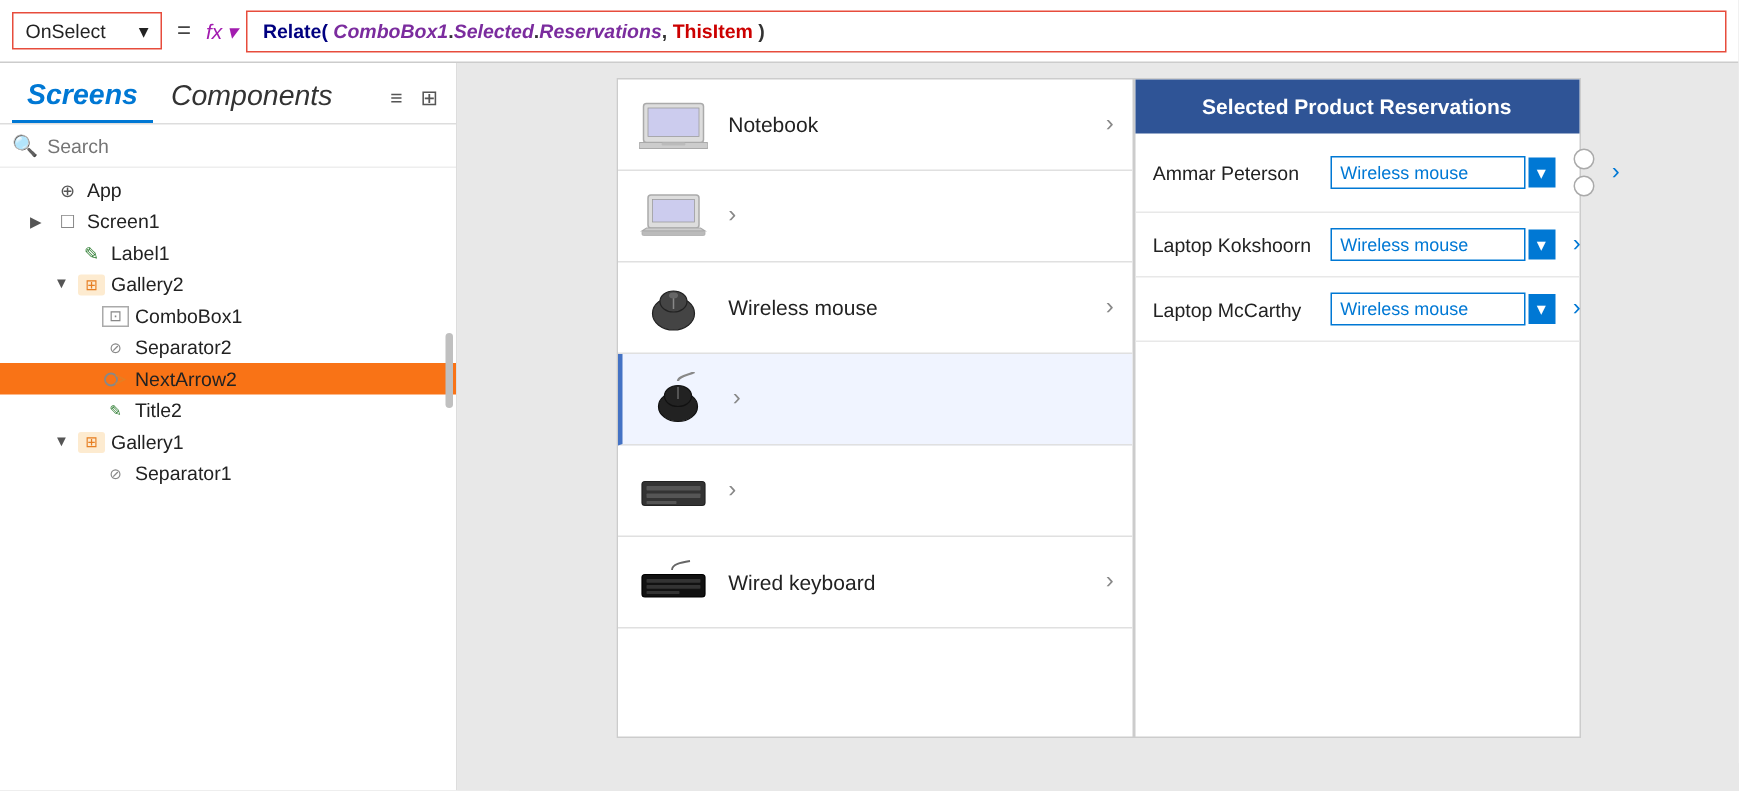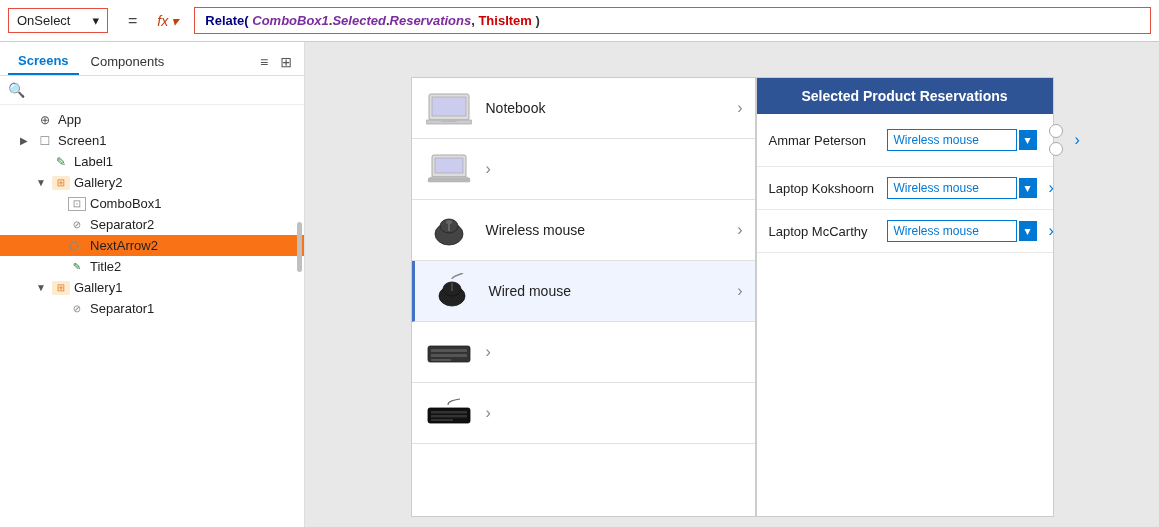--- a/index.html
+++ b/index.html
@@ -1,42 +1,42 @@
 <!DOCTYPE html>
 <html><head>
   <meta charset="utf-8">
   <style>
     * { box-sizing: border-box; margin: 0; padding: 0; font-family: 'Segoe UI', Arial, sans-serif; }
     body { background: #f0f0f0; width: 1159px; height: 527px; overflow: hidden; display: flex; flex-direction: column; }
 
     
     .formula-bar {
       display: flex; align-items: center; background: #fff; border-bottom: 1px solid #ccc;
-      padding: 4px 8px; height: 42px; gap: 16px; flex-shrink: 0;
+      padding: 4px 8px; height: 42px; gap: 6px; flex-shrink: 0;
     }
     .formula-property {
       border: 1.5px solid #e74c3c; padding: 4px 8px; font-size: 13px; min-width: 100px;
       display: flex; align-items: center; justify-content: space-between; gap: 4px;
       background: #fff;
     }
     .formula-property span { color: #222; font-size: 13px; }
     .formula-equals { font-size: 16px; color: #444; padding: 0 4px; }
-    .formula-fx { display: flex; align-items: center; gap: 3px; color: #c2410c; font-style: italic; font-size: 14px; }
+    .formula-fx { display: flex; align-items: center; gap: 3px; color: #a21caf; font-style: italic; font-size: 14px; }
     .formula-input {
       border: 1.5px solid #e74c3c; padding: 4px 10px; font-size: 13px; flex: 1;
       background: #fff; color: #333; font-family: 'Consolas', monospace; font-weight: bold;
     }
 
     
     .main-area { display: flex; flex: 1; overflow: hidden; }
 
     
     .left-panel { width: 305px; background: #fff; border-right: 1px solid #ddd; display: flex; flex-direction: column; flex-shrink: 0; }
     .left-tabs { display: flex; align-items: center; padding: 6px 8px 0 8px; border-bottom: 1px solid #ddd; gap: 2px; }
-    .tab-btn { padding: 5px 10px; font-size: 13px; cursor: pointer; border: none; background: transparent; color: #333; }
+    .tab-btn { padding: 5px 10px; font-size: 19px; cursor: pointer; border: none; background: transparent; color: #333; font-style: italic; }
     .tab-btn.active { color: #0078d4; border-bottom: 2px solid #0078d4; font-weight: 600; }
     .tab-icons { margin-left: auto; display: flex; gap: 4px; }
     .tab-icon-btn { background: transparent; border: none; cursor: pointer; color: #555; font-size: 14px; padding: 2px 4px; }
     .search-box { display: flex; align-items: center; padding: 6px 8px; border-bottom: 1px solid #eee; }
     .search-icon { color: #888; font-size: 14px; margin-right: 6px; }
     .search-input { border: none; outline: none; font-size: 13px; color: #333; width: 100%; background: transparent; }
     .tree-area { flex: 1; overflow-y: auto; padding: 4px 0; }
     .tree-item { display: flex; align-items: center; padding: 3px 8px; font-size: 13px; cursor: pointer; color: #222; gap: 4px; }
     .tree-item.selected { background: #cce4f7; }
     .tree-indent-1 { padding-left: 20px; }
@@ -47,21 +47,21 @@
     .icon-app { color: #555; }
     .icon-screen { color: #888; }
     .icon-label { color: #2e7d32; }
     .icon-gallery { color: #e67e22; background: #fdebd0; border-radius: 2px; }
     .icon-combo { color: #888; }
     .icon-sep { color: #888; }
     .icon-arrow { color: #888; }
     .icon-title { color: #2e7d32; }
 
     
-    .canvas-area { flex: 1; background: #e8e8e8; display: flex; align-items: flex-end; justify-content: center; padding: 10px 20px; overflow: hidden; position: relative; }
+    .canvas-area { flex: 1; background: #e8e8e8; display: flex; align-items: flex-start; justify-content: center; padding: 10px 20px; overflow: hidden; position: relative; }
 
     
     .product-gallery { background: #fff; width: 345px; border: 1px solid #ccc; height: 440px; overflow: hidden; flex-shrink: 0; }
     .gallery-item { display: flex; align-items: center; padding: 10px 12px; border-bottom: 1px solid #e0e0e0; cursor: pointer; gap: 12px; }
     .gallery-item-img { width: 50px; height: 40px; display: flex; align-items: center; justify-content: center; flex-shrink: 0; }
     .gallery-item-label { flex: 1; font-size: 14px; color: #222; }
     .gallery-item-arrow { color: #888; font-size: 16px; }
     .gallery-item.active-row { background: #f0f4ff; }
 
     
@@ -102,20 +102,21 @@
     <div class="left-tabs">
       <button class="tab-btn active">Screens</button>
       <button class="tab-btn">Components</button>
       <div class="tab-icons">
         <button class="tab-icon-btn">≡</button>
         <button class="tab-icon-btn">⊞</button>
       </div>
     </div>
     <div class="search-box">
       <span class="search-icon">🔍</span>
+      <input class="search-input" type="text" placeholder="Search" style="">
     </div>
     <div class="tree-area">
 
       <div class="tree-item tree-indent-1">
         <span class="tree-arrow"></span>
         <span class="tree-icon icon-app">⊕</span>
         <span>App</span>
       </div>
 
       <div class="tree-item tree-indent-1">
@@ -226,21 +227,20 @@
 
         <div class="gallery-item active-row" style="border-left: 3px solid #4472c4;">
           <div class="gallery-item-img">
             <svg width="46" height="36" viewBox="0 0 46 36">
               <ellipse cx="23" cy="23" rx="13" ry="10" fill="#222" stroke="#111" stroke-width="0.8"></ellipse>
               <ellipse cx="23" cy="16" rx="9" ry="7" fill="#222" stroke="#111" stroke-width="0.8"></ellipse>
               <line x1="23" y1="10" x2="23" y2="18" stroke="#666" stroke-width="1"></line>
               <path d="M23 6 C23 3 30 2 34 0" stroke="#888" stroke-width="1.5" fill="none"></path>
             </svg>
           </div>
-          <span class="gallery-item-label">Wired mouse</span>
           <span class="gallery-item-arrow">›</span>
         </div>
 
         <div class="gallery-item">
           <div class="gallery-item-img">
             <svg width="46" height="36" viewBox="0 0 46 36">
               <rect x="2" y="12" width="42" height="16" rx="2" fill="#333" stroke="#222" stroke-width="0.8"></rect>
               <rect x="5" y="15" width="36" height="3" rx="0.5" fill="#555"></rect>
               <rect x="5" y="20" width="36" height="3" rx="0.5" fill="#555"></rect>
               <rect x="5" y="25" width="20" height="2" rx="0.5" fill="#555"></rect>
@@ -252,20 +252,21 @@
         <div class="gallery-item">
           <div class="gallery-item-img">
             <svg width="46" height="36" viewBox="0 0 46 36">
               <rect x="2" y="13" width="42" height="15" rx="2" fill="#111" stroke="#000" stroke-width="0.8"></rect>
               <rect x="5" y="16" width="36" height="2.5" rx="0.5" fill="#333"></rect>
               <rect x="5" y="20" width="36" height="2.5" rx="0.5" fill="#333"></rect>
               <rect x="5" y="24" width="22" height="2" rx="0.5" fill="#333"></rect>
               <path d="M22 10 C22 6 28 5 34 4" stroke="#666" stroke-width="1.2" fill="none"></path>
             </svg>
           </div>
+          <span class="gallery-item-label">Wired keyboard</span>
           <span class="gallery-item-arrow">›</span>
         </div>
       </div>
 
       <div class="reservations-panel">
         <div class="reservations-header">
           <span>Selected Product Reservations</span>
         </div>
 
         <div class="reservation-row">

